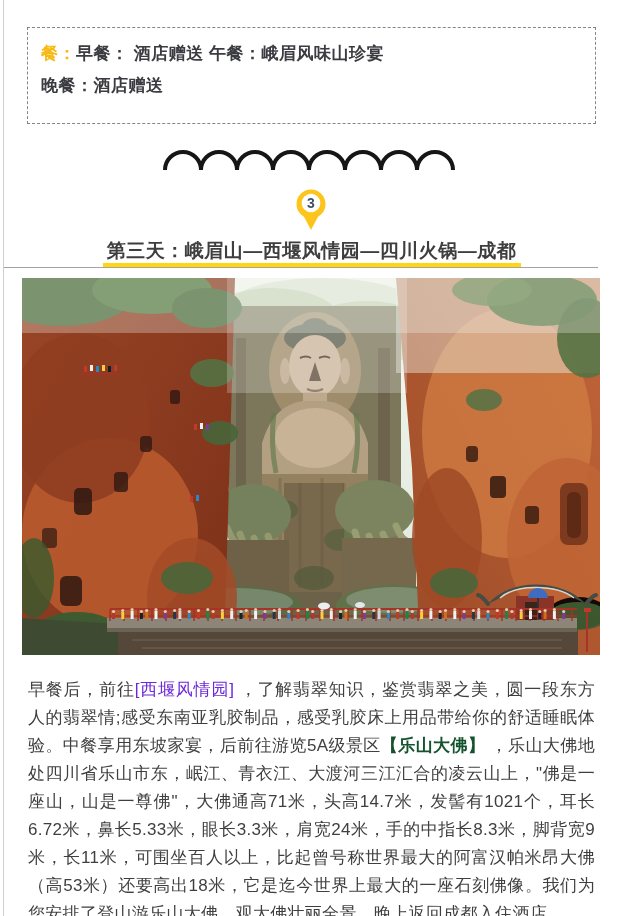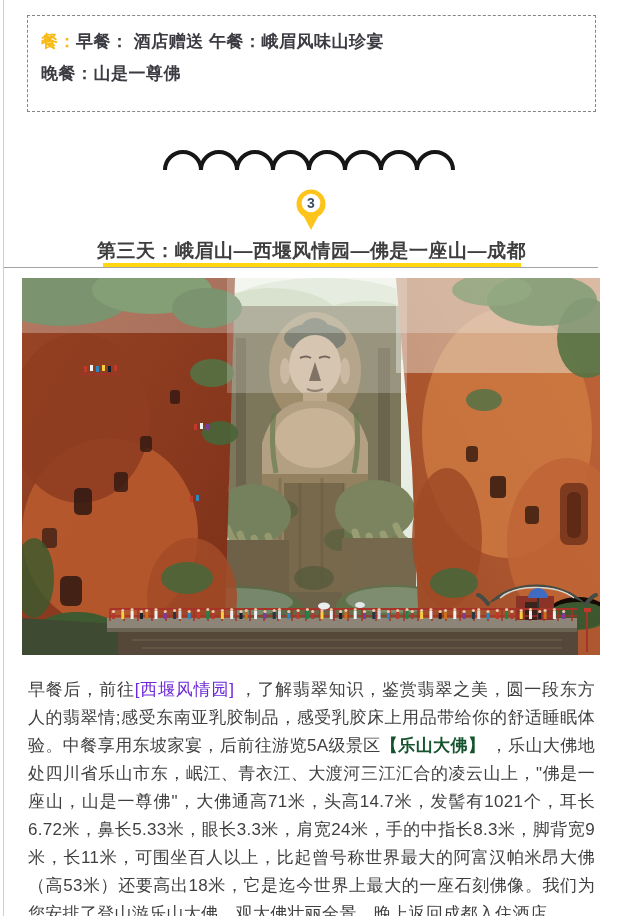--- a/index.html
+++ b/index.html
@@ -5,21 +5,21 @@
   html,body{margin:0;padding:0;}
   body{
     width:623px;height:916px;position:relative;background:#ffffff;
     font-family:"Liberation Sans","DejaVu Sans",sans-serif;
     color:#3e3e3e;overflow:hidden;
   }
   .page-edge{position:absolute;left:3px;top:0;width:1px;height:916px;background:#cfcfcf;}
 
   
   .meal-box{
-    position:absolute;left:27px;top:15px;width:541px;height:75px;
+    position:absolute;left:27px;top:27px;width:541px;height:75px;
     border:1px dashed #858585;padding:10px 13px 10px 13px;
   }
   .meal-line{font-size:17px;font-weight:bold;line-height:32px;letter-spacing:.5px;white-space:nowrap;}
   .meal-label{color:#f7b911;}
   .meal-text{color:#3b3b42;}
 
   
   .scallop{position:absolute;left:163px;top:145px;width:292px;height:27px;}
 
   
@@ -53,42 +53,42 @@
 </head>
 <body>
 
 <div class="page-edge"></div>
 
 <div class="meal-box">
   <div class="meal-line">
     <span class="meal-label">餐：</span><span class="meal-text">早餐： 酒店赠送 午餐：峨眉风味山珍宴</span>
   </div>
   <div class="meal-line">
-    <span class="meal-label"></span><span class="meal-text">晚餐：山是一尊佛</span>
+    <span class="meal-label"></span><span class="meal-text">晚餐：酒店赠送</span>
   </div>
 </div>
 
 <div class="scallop">
   <svg width="292" height="27" viewBox="0 0 292 27">
     <path d="M2 25 a16.3 16.3 0 0 1 36 0 a16.3 16.3 0 0 1 36 0 a16.3 16.3 0 0 1 36 0 a16.3 16.3 0 0 1 36 0 a16.3 16.3 0 0 1 36 0 a16.3 16.3 0 0 1 36 0 a16.3 16.3 0 0 1 36 0 a16.3 16.3 0 0 1 36 0" fill="none" stroke="#161616" stroke-width="4"></path>
   </svg>
 </div>
 
 <div class="pin-wrap">
   <svg width="30" height="44" viewBox="0 0 30 44">
     <path d="M6 24 L15 41 L24 24 Z" fill="#fdc51b"></path>
     <circle cx="15" cy="15" r="14.5" fill="#fdc51b"></circle>
     <circle cx="15" cy="14" r="9.3" fill="#ffffff"></circle>
   </svg>
   <div class="pin-num">3</div>
 </div>
 
 <div class="gray-rule"></div>
 <div class="title-underline"></div>
-<div class="day-title">第三天：峨眉山—西堰风情园—佛是一座山—成都</div>
+<div class="day-title">第三天：峨眉山—西堰风情园—四川火锅—成都</div>
 
 <div class="photo">
 <svg width="578" height="377" viewBox="0 0 578 377">
   <defs>
     <linearGradient id="sky" x1="0" y1="0" x2="0" y2="1">
       <stop offset="0" stop-color="#f3f6ee"></stop>
           <stop offset="1" stop-color="#dde6d9"></stop>
     </linearGradient>
     <linearGradient id="rockL" x1="0" y1="0" x2="1" y2="1">
       <stop offset="0" stop-color="#9a4526"></stop>

